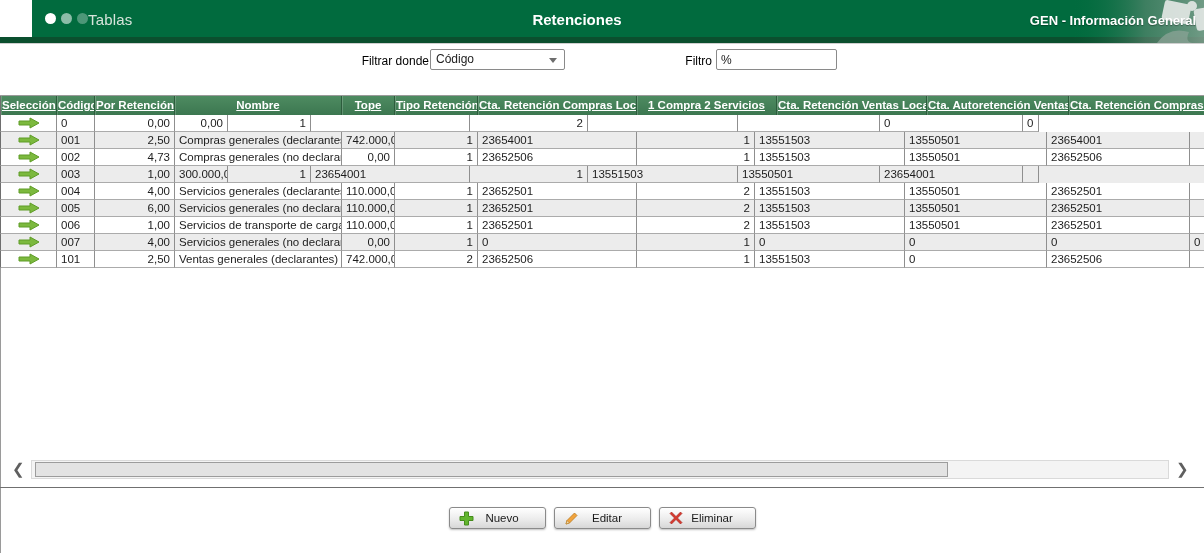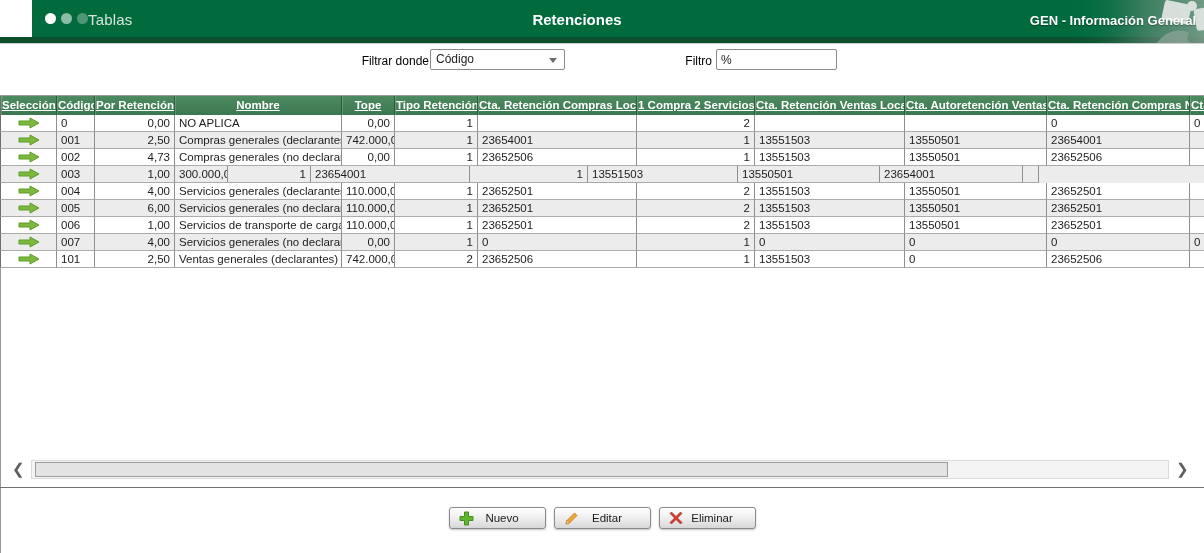--- a/index.html
+++ b/index.html
@@ -141,36 +141,35 @@
 
   <div class="grid">
     <div class="ghead" id="ghead">
         <div class="hcell" style="width: 57px;">Selección</div>
         <div class="hcell" style="width: 38px;">Código</div>
         <div class="hcell" style="width: 80px;">Por Retención</div>
         <div class="hcell" style="width: 167px;">Nombre</div>
         <div class="hcell" style="width: 53px;">Tope</div>
         <div class="hcell" style="width: 83px;">Tipo Retención</div>
         <div class="hcell" style="width: 159px;">Cta. Retención Compras Local</div>
-        <div class="hcell" style="width: 118px;">1 Compra 2 Servicios</div>
+        <div class="hcell" style="width: 140px;">1 Compra 2 Servicios</div>
         <div class="hcell" style="width: 150px;">Cta. Retención Ventas Local</div>
         <div class="hcell" style="width: 142px;">Cta. Autoretención Ventas</div>
         <div class="hcell" style="width: 143px;">Cta. Retención Compras Niif</div>
         <div class="hcell" style="width: 16px;">Cta.</div>
       </div>
     <div id="gbody">
         <div class="grow">
           <div class="cell center" style="width: 57px;">
             <svg width="22" height="12" viewBox="0 0 22 12">
               <path d="M1 4 h11 V1 L21 6 l-9 5 V8 H1 z" fill="#7cb93e" stroke="#5f9c27" stroke-width="1"></path>
             </svg>
           </div>
           <div class="cell left" style="width: 38px;">0</div>
           <div class="cell right" style="width: 80px;">0,00</div>
-          <div class="cell left" style="width: 167px;">NO APLICA</div>
           <div class="cell right" style="width: 53px;">0,00</div>
           <div class="cell right" style="width: 83px;">1</div>
           <div class="cell left" style="width: 159px;"></div>
           <div class="cell right" style="width: 118px;">2</div>
           <div class="cell left" style="width: 150px;"></div>
           <div class="cell left" style="width: 142px;"></div>
           <div class="cell left" style="width: 143px;">0</div>
           <div class="cell left" style="width: 16px;">0</div>
         </div>
         <div class="grow alt">

